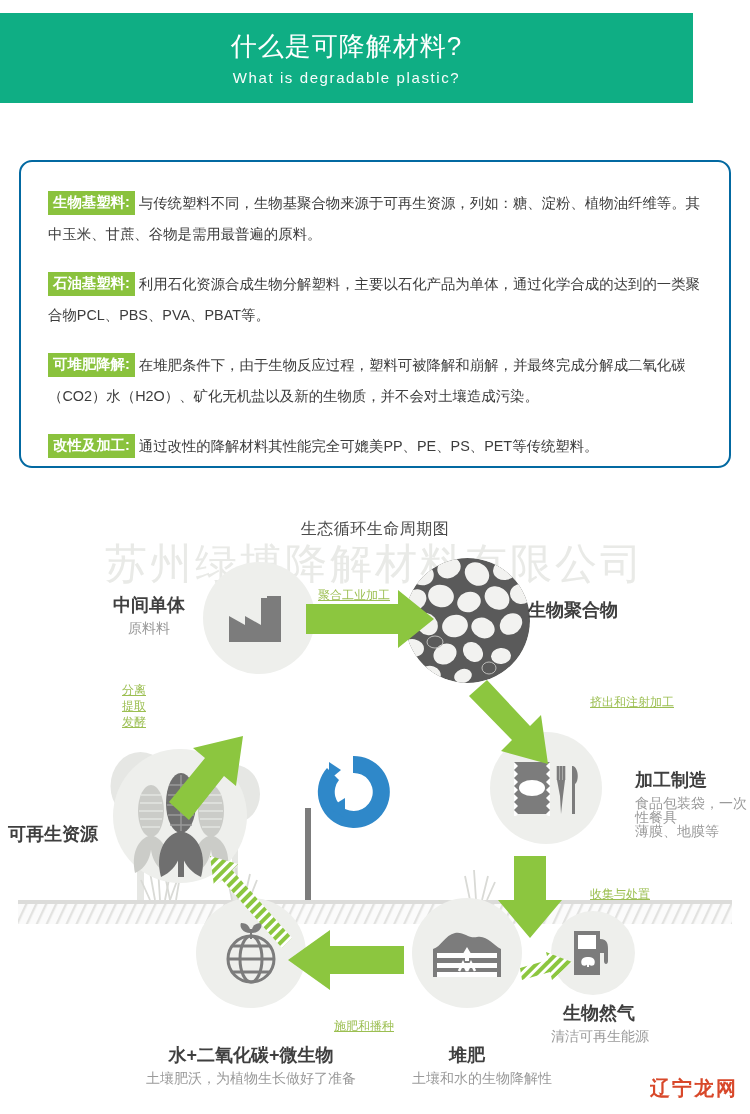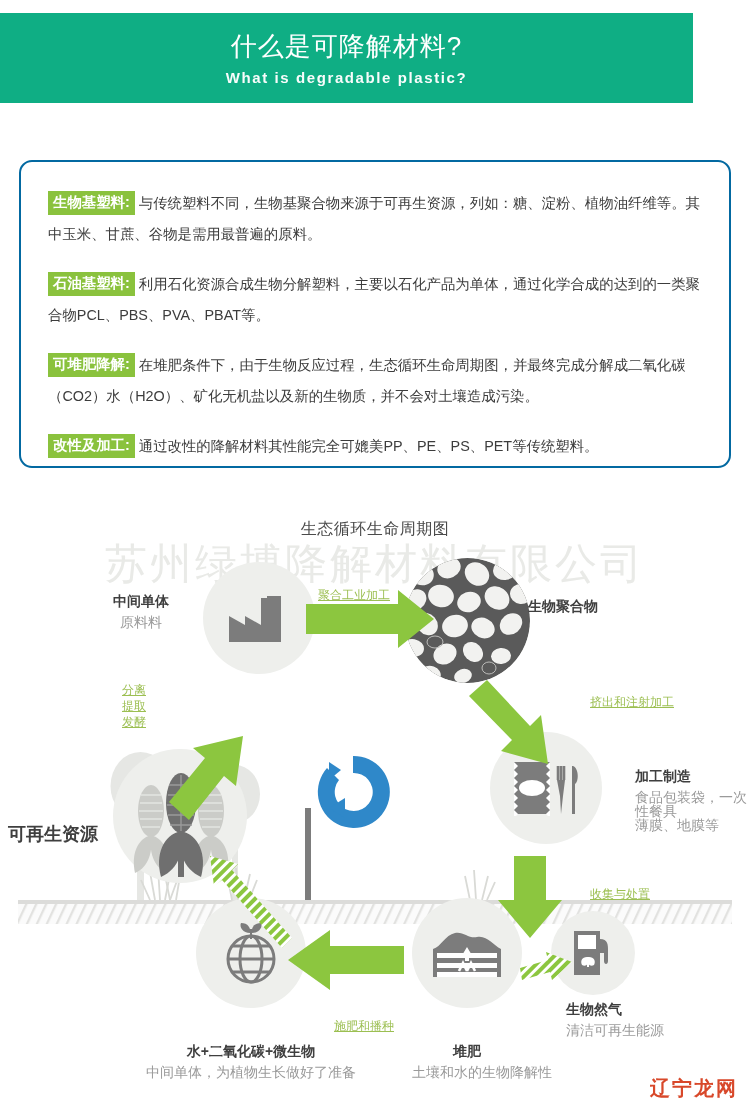--- a/index.html
+++ b/index.html
@@ -16,21 +16,21 @@
     position: absolute; left: 0; top: 13px; width: 693px; height: 90px;
     background: #0fae84;
     display: flex; flex-direction: column;
     align-items: center; justify-content: center;
   }
   .banner-title-cn {
     color: #ffffff; font-size: 26px; font-weight: 400;
     letter-spacing: 1px; line-height: 1.25;
   }
   .banner-title-en {
-    color: #ffffff; font-size: 15px; font-weight: 700;
+    color: #ffffff; font-size: 15px; font-weight: 400;
     letter-spacing: 1.6px; margin-top: 7px; opacity: .97;
   }
 
   
   .card {
     position: absolute; left: 19px; top: 160px; width: 712px; height: 308px;
     border: 2px solid #0369a1; border-radius: 13px; background: #fff;
     padding: 26px 27px 0 27px;
   }
   .para { margin-bottom: 19px; font-size: 14.4px; line-height: 31px; color: #3b3b3b; }
@@ -70,28 +70,28 @@
   .c-package  { left: 490px; top: 264px; width: 112px; height: 112px; }
   .c-compost  { left: 412px; top: 430px; width: 110px; height: 110px; }
   .c-fuel     { left: 551px; top: 443px; width: 84px;  height: 84px;  }
   .c-globe    { left: 196px; top: 430px; width: 110px; height: 110px; }
   .c-corn     { left: 113px; top: 281px; width: 134px; height: 134px; }
 
   .icon-grey { fill: #7c7c7c; }
 
   
   .lbl { position: absolute; z-index: 7; }
-  .lbl-main { font-size: 14px; font-weight: bold; color: #3f3f3f; white-space: nowrap; }
+  .lbl-main { font-size: 18px; font-weight: bold; color: #3f3f3f; white-space: nowrap; }
   .lbl-sub  { font-size: 14px; color: #9a9a9a; margin-top: 4px; line-height: 14px; white-space: nowrap; }
   .lbl-green { position: absolute; z-index: 7; font-size: 12px; color: #9cbf52; white-space: nowrap; line-height: 16px; text-decoration: underline; }
 
   .lbl-midmonomer { left: 113px; top: 125px; text-align: center; }
   .lbl-biopoly    { left: 528px; top: 130px; }
   .lbl-manufact   { left: 635px; top: 300px; }
-  .lbl-biogas     { left: 551px; top: 533px; width: 84px; text-align: left; margin-left: 15px; }
+  .lbl-biogas     { left: 551px; top: 533px; width: 84px; text-align: right; }
   .lbl-compost    { left: 412px; top: 575px; width: 110px; text-align: center; }
   .lbl-water      { left: 120px; top: 575px; width: 262px; text-align: center; }
   .lbl-renewable  { left: 8px;  top: 354px; }
 
   .g-poly    { left: 318px; top: 119px; }
   .g-extrude { left: 590px; top: 226px; }
   .g-collect { left: 590px; top: 418px; }
   .g-fert    { left: 334px; top: 550px; }
   .g-ferment { left: 122px; top: 214px; text-align: center; }
 
@@ -111,21 +111,21 @@
   </div>
 
   <div class="card">
     <div class="para">
       <span class="tag">生物基塑料:</span><span class="para-body">与传统塑料不同，生物基聚合物来源于可再生资源，列如：糖、淀粉、植物油纤维等。其中玉米、甘蔗、谷物是需用最普遍的原料。</span>
     </div>
     <div class="para">
       <span class="tag">石油基塑料:</span><span class="para-body">利用石化资源合成生物分解塑料，主要以石化产品为单体，通过化学合成的达到的一类聚合物PCL、PBS、PVA、PBAT等。</span>
     </div>
     <div class="para">
-      <span class="tag">可堆肥降解:</span><span class="para-body">在堆肥条件下，由于生物反应过程，生态循环生命周期图，并最终完成分解成二氧化碳（CO2）水（H2O）、矿化无机盐以及新的生物质，并不会对土壤造成污染。</span>
+      <span class="tag">可堆肥降解:</span><span class="para-body">在堆肥条件下，由于生物反应过程，塑料可被降解和崩解，并最终完成分解成二氧化碳（CO2）水（H2O）、矿化无机盐以及新的生物质，并不会对土壤造成污染。</span>
     </div>
     <div class="para">
       <span class="tag">改性及加工:</span><span class="para-body">通过改性的降解材料其性能完全可媲美PP、PE、PS、PET等传统塑料。</span>
     </div>
   </div>
 
   <div class="diagram">
 
     <div class="watermark-company">苏州绿博降解材料有限公司</div>
     <div class="diagram-title">生态循环生命周期图</div>
@@ -351,21 +351,21 @@
       <div class="lbl-sub">清洁可再生能源</div>
     </div>
 
     <div class="lbl lbl-compost">
       <div class="lbl-main">堆肥</div>
       <div class="lbl-sub">土壤和水的生物降解性</div>
     </div>
 
     <div class="lbl lbl-water">
       <div class="lbl-main">水+二氧化碳+微生物</div>
-      <div class="lbl-sub">中间单体，为植物生长做好了准备</div>
+      <div class="lbl-sub">土壤肥沃，为植物生长做好了准备</div>
     </div>
 
     <div class="lbl lbl-renewable">
       <div class="lbl-main" style="font-size:18px">可再生资源</div>
     </div>
 
     <div class="lbl-green g-poly">聚合工业加工</div>
     <div class="lbl-green g-extrude">挤出和注射加工</div>
     <div class="lbl-green g-collect">收集与处置</div>
     <div class="lbl-green g-fert">施肥和播种</div>

